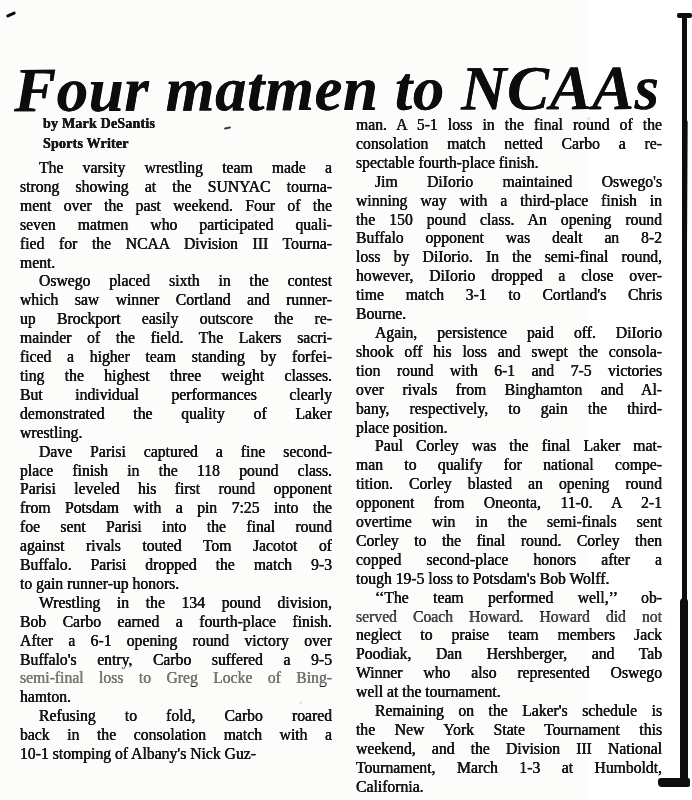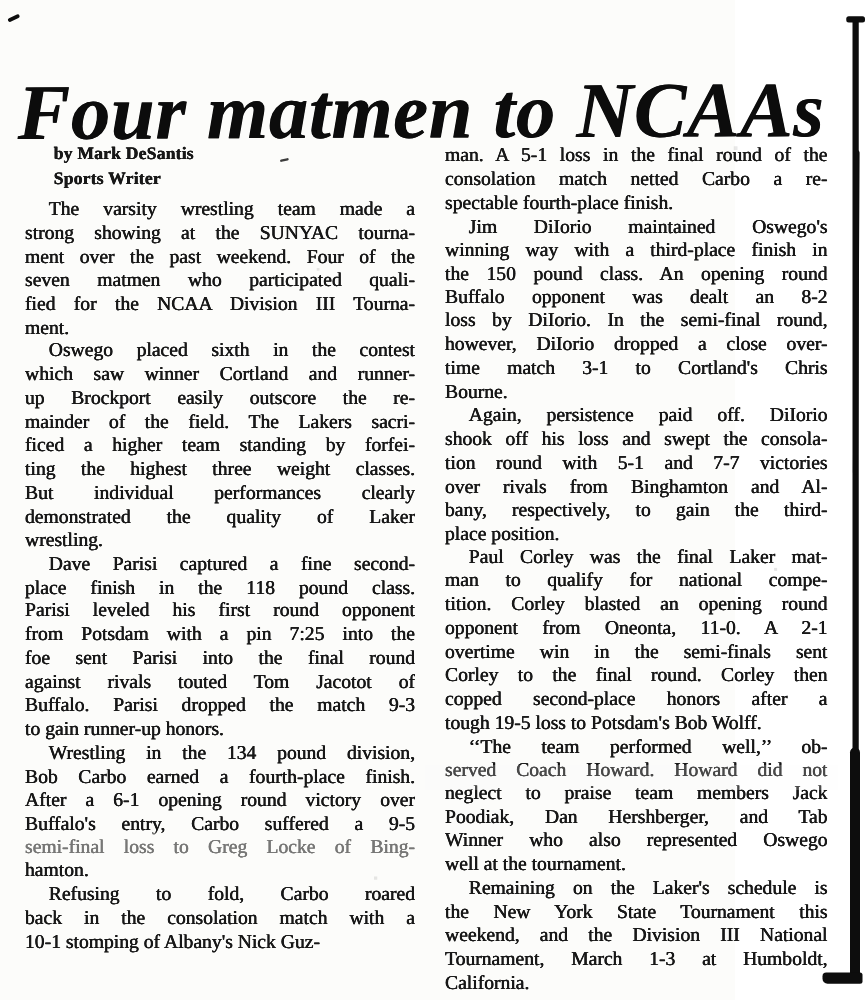--- a/index.html
+++ b/index.html
@@ -197,21 +197,21 @@
           <div class="line">the 150 pound class. An opening round</div>
           <div class="line">Buffalo opponent was dealt an 8-2</div>
           <div class="line">loss by DiIorio. In the semi-final round,</div>
           <div class="line">however, DiIorio dropped a close over-</div>
           <div class="line">time match 3-1 to Cortland's Chris</div>
           <div class="line last">Bourne.</div>
         </div>
         <div class="para">
           <div class="line indent">Again, persistence paid off. DiIorio</div>
           <div class="line">shook off his loss and swept the consola-</div>
-          <div class="line">tion round with 5-1 and 7-7 victories</div>
+          <div class="line">tion round with 6-1 and 7-5 victories</div>
           <div class="line">over rivals from Binghamton and Al-</div>
           <div class="line">bany, respectively, to gain the third-</div>
           <div class="line last">place position.</div>
         </div>
         <div class="para">
           <div class="line indent">Paul Corley was the final Laker mat-</div>
           <div class="line">man to qualify for national compe-</div>
           <div class="line">tition. Corley blasted an opening round</div>
           <div class="line">opponent from Oneonta, 11-0. A 2-1</div>
           <div class="line">overtime win in the semi-finals sent</div>

